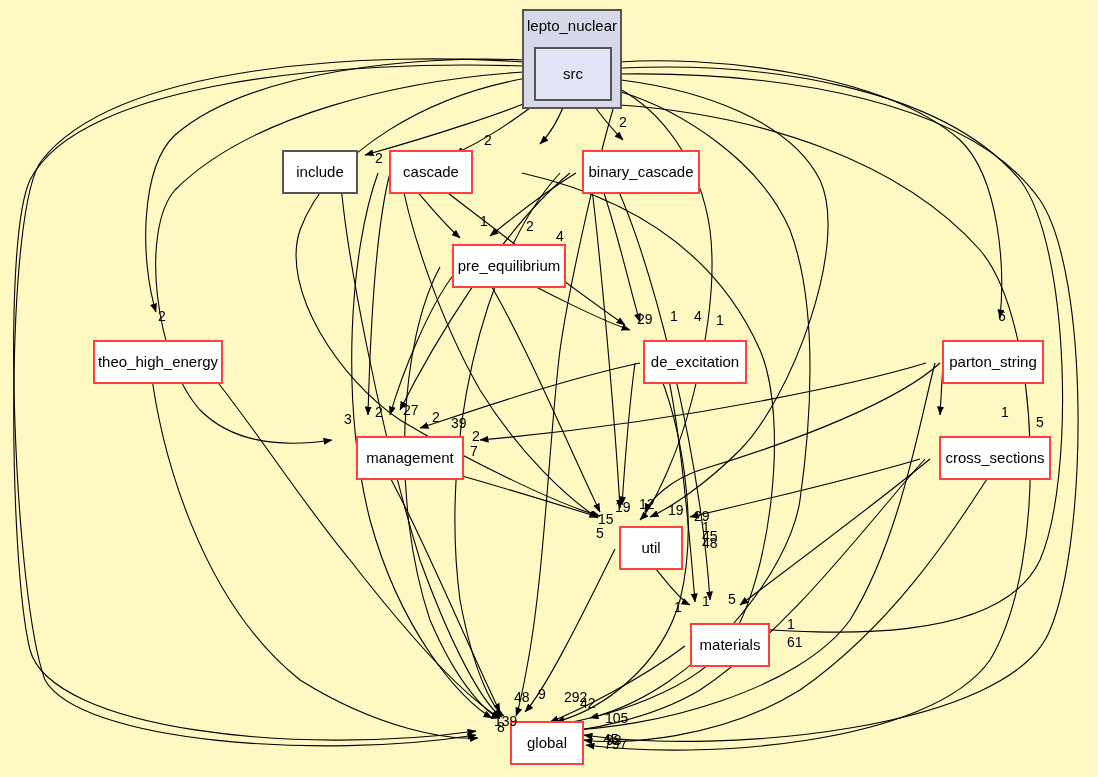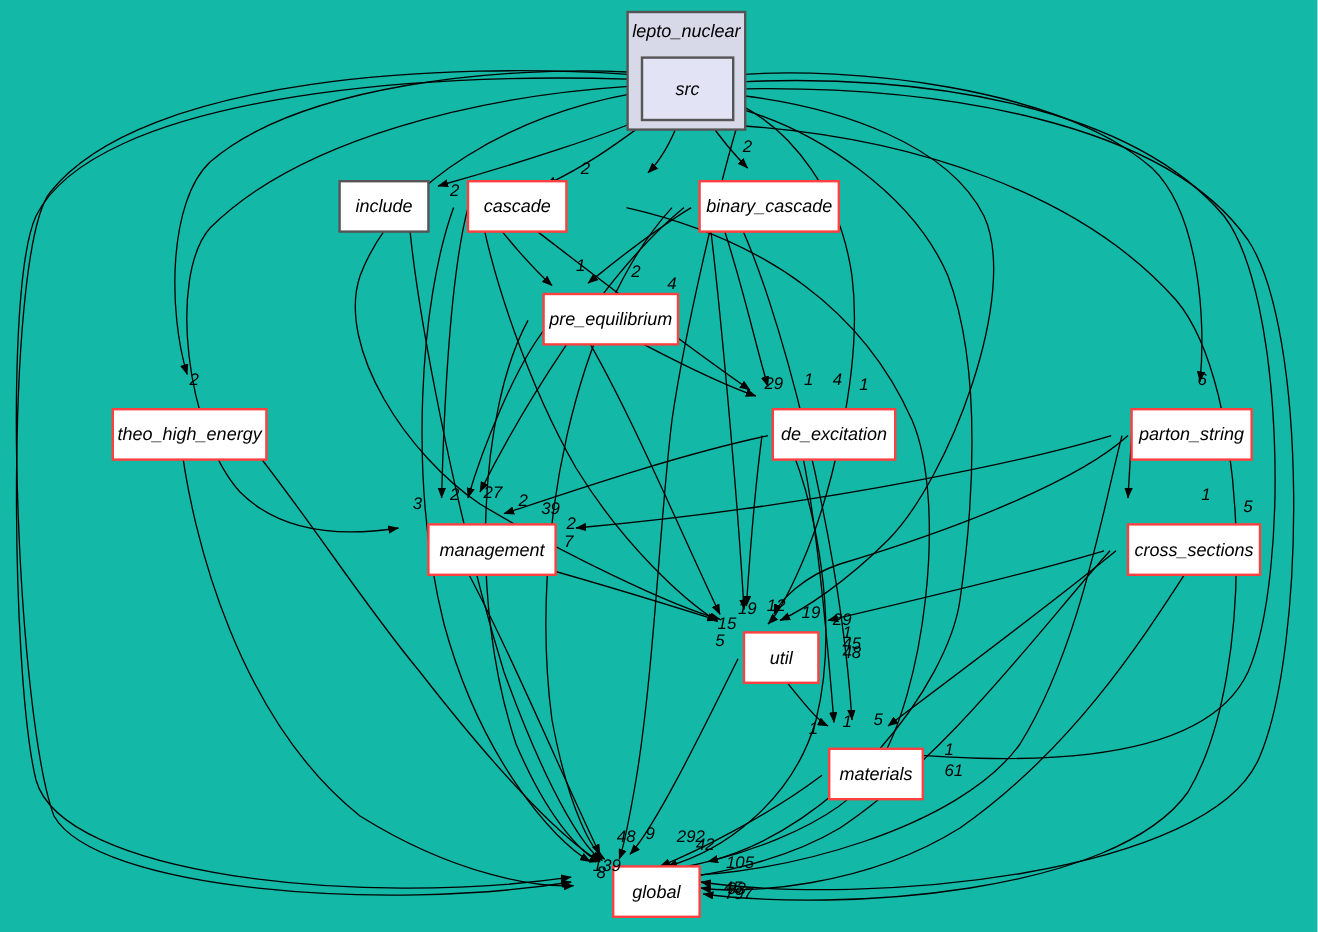--- a/index.html
+++ b/index.html
@@ -4,24 +4,23 @@
 <style>
   html, body {
     margin: 0;
     padding: 0;
     background: #ffffff;
   }
   #graph-root {
     position: relative;
     width: 1098px;
     height: 777px;
-    background: #14b8a6;
+    background: #fef9c3;
     font-family: "Liberation Sans", sans-serif;
     overflow: hidden;
-    font-style: italic;
   }
   svg#graph-canvas {
     position: absolute;
     left: 0;
     top: 0;
     width: 1098px;
     height: 777px;
   }
   .edge-path {
     fill: none;

